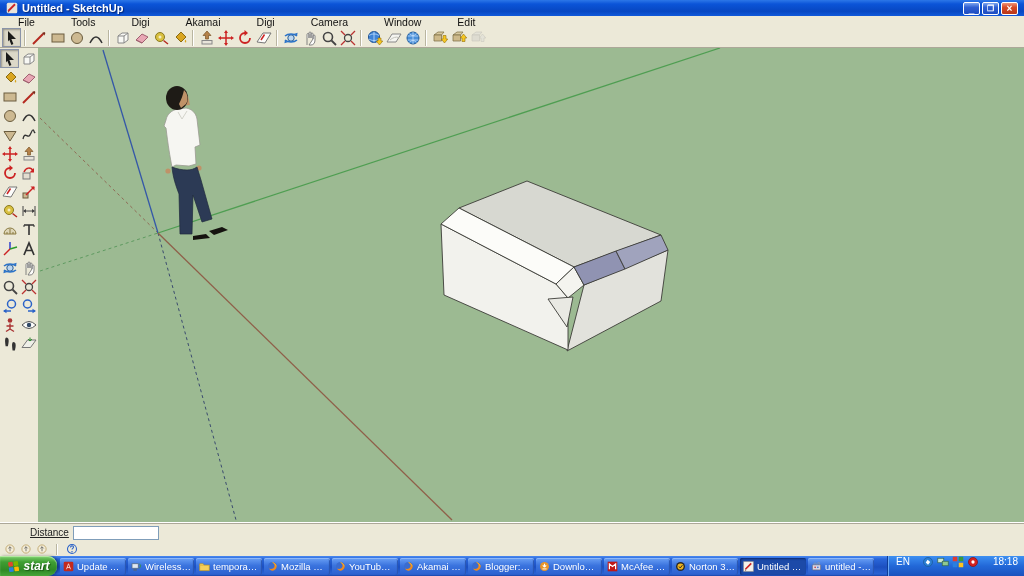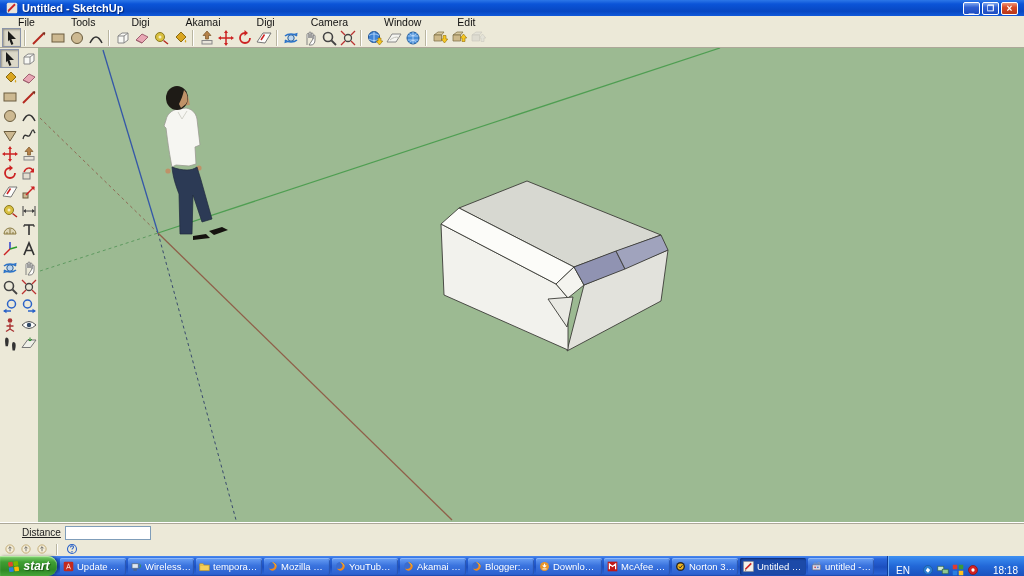--- a/index.html
+++ b/index.html
@@ -39,21 +39,21 @@
   
   .workspace { position:absolute; left:0; top:48px; width:1024px; height:474px; }
   .palette { position:absolute; left:0; top:0; width:38px; background:#ece9d8; padding-top:1px; }
   .palrow { display:flex; }
   .canvas { position:absolute; left:38px; top:0; width:986px; height:474px; background:#9cba92; }
   .canvas svg { display:block; }
 
   
   .statusbar { position:absolute; left:0; top:522px; width:1024px; height:20px; background:#ece9d8;
     border-top:1px solid #fff; box-shadow:inset 0 1px 0 #aca899; display:flex; align-items:center; font-size:10px; color:#222; }
-  .statusbar .dlabel { margin-left:22px; margin-right:4px;text-decoration:underline; }
+  .statusbar .dlabel { margin-left:30px; margin-right:4px;text-decoration:underline; }
   .statusbar input { width:86px; height:14px; border:1px solid #7f9db9; background:#fff; font-size:10px; padding:0 2px; font-family:"Liberation Sans",sans-serif; }
   .statusrow2 { position:absolute; left:0; top:542px; width:1024px; height:14px; background:#ece9d8;
     display:flex; align-items:center; gap:4px; padding-left:4px; }
   .sbicon { width:12px; height:12px; display:flex; }
   .sr2sep { width:2px; height:11px; border-left:1px solid #b9b5a0; border-right:1px solid #fff; margin:0 4px; }
 
   
   .taskbar { position:absolute; left:0; top:556px; width:1024px; height:20px;
     background:linear-gradient(180deg,#4a8af2 0%,#2a66d9 15%,#1c4fc0 55%,#2a63d4 90%,#1845ab 100%);
     display:flex; align-items:center; }
@@ -65,21 +65,21 @@
   .tasks { flex:1; display:flex; gap:2px; padding:0 3px; height:17px; overflow:hidden; }
   .taskbtn { flex:1; max-width:66px; min-width:0; height:17px; border-radius:2px;
     background:linear-gradient(180deg,#6aa0f5 0%,#3a73de 45%,#2c60cf 100%);
     box-shadow:inset 0 1px 0 #8db8f8, inset -1px 0 1px #2a55b0;
     display:flex; align-items:center; gap:3px; padding:0 3px;
     color:#fff; font-size:9.5px; white-space:nowrap; overflow:hidden; }
   .taskbtn.active { background:linear-gradient(180deg,#17складe 0,#1a47a5); background:#1c4aa8;
     box-shadow:inset 1px 1px 2px #0c2a70; }
   .taskbtn .ti { flex:0 0 11px; width:11px; height:11px; }
   .taskbtn .tl { overflow:hidden; text-overflow:ellipsis; }
-  .tray { height:20px; display:flex; align-items:flex-end; gap:12px; padding:0 6px 0 8px;
+  .tray { height:20px; display:flex; align-items:flex-start; gap:12px; padding:0 6px 0 8px;
     background:linear-gradient(180deg,#3d90f2 0%,#2268d8 50%,#1a51bd 100%);
     border-left:1px solid #0e3c96; box-shadow:inset 1px 0 0 #6aa8f5; color:#fff; font-size:10px; }
   .tray .ti { width:12px; height:12px; }
   .tray .lang { font-size:10px; }
   .tray .clock { margin-left:2px; }
 </style>
 </head>
 <body>
 
 <div class="app">

